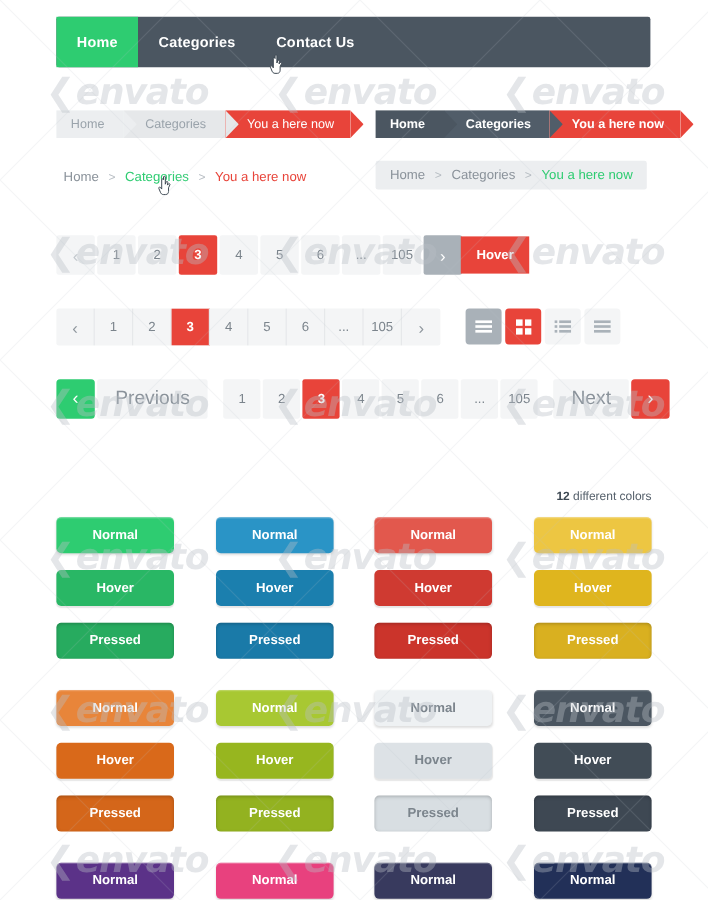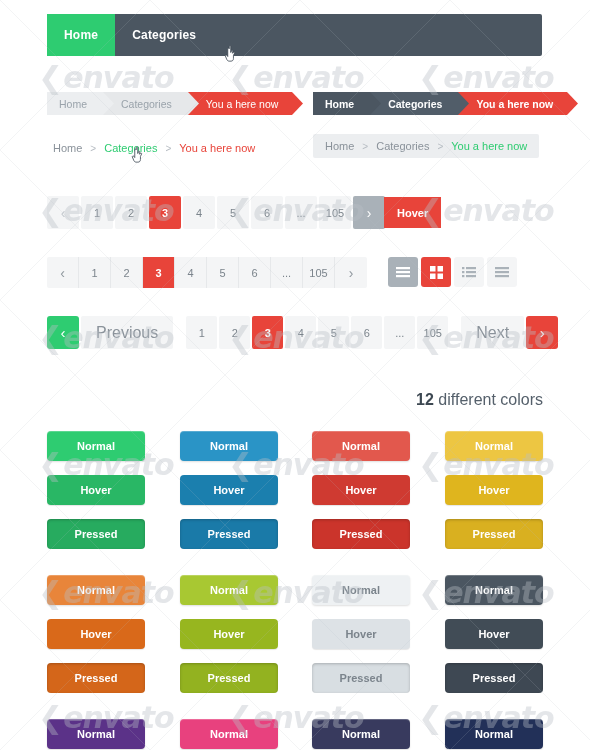--- a/index.html
+++ b/index.html
@@ -128,21 +128,21 @@
   }
   .pager-big .nums{display:flex;}
   .pager-big .nums .pg{width:31px;height:33px;margin-right:2px;border-radius:2px;}
 
   
   .h-medium{
     position:absolute;left:47px;top:386px;font-size:19px;font-weight:bold;
     color:#3d4852;letter-spacing:-.2px;z-index:5;
   }
   .h-colors{
-    position:absolute;right:47px;top:391px;font-size:16px;color:#55606b;z-index:5;
+    position:absolute;right:47px;top:409px;font-size:10px;color:#55606b;z-index:5;
   }
   .h-colors b{font-weight:bold;color:#3d4852;}
 
   
   .btn{
     position:absolute;width:98px;height:30px;border-radius:4px;
     display:flex;align-items:center;justify-content:center;
     font-size:11px;font-weight:bold;color:#ffffff;cursor:pointer;
     box-sizing:border-box;z-index:5;
   }
@@ -155,20 +155,23 @@
 <body>
 
 <div class="stage">
 
   <div class="topnav">
     <div class="nav-item home">
       <span>Home</span>
     </div>
     <div class="nav-item">
       <span>Categories</span>
+    </div>
+    <div class="nav-item">
+      <span>Contact Us</span>
     </div>
   </div>
 
   <svg class="cursor-hand" style="left:224px;top:45px;" viewBox="0 0 20 24">
     <path d="M7 2 C7 0.8 9 0.8 9 2 L9 10 L10 7.5 C10.3 6.5 12 6.9 11.8 8 L11.4 11 L12.6 9.6 C13.2 8.9 14.6 9.7 14.1 10.7 L12.6 14 L12.6 18 C12.6 20 11.4 21.5 9.5 21.5 L6.8 21.5 C5.2 21.5 4.2 20.4 3.6 19 L1.8 14.6 C1.4 13.5 3 12.6 3.7 13.6 L5 15.4 L5 5 C5 3.8 7 3.8 7 5 Z" fill="#ffffff" stroke="#3d4852" stroke-width="1.1" stroke-linejoin="round"></path>
   </svg>
 
   <div class="crumb-arrow ca-light" style="left:47px;top:92px;">
     <div class="seg">
       <span>Home</span>

